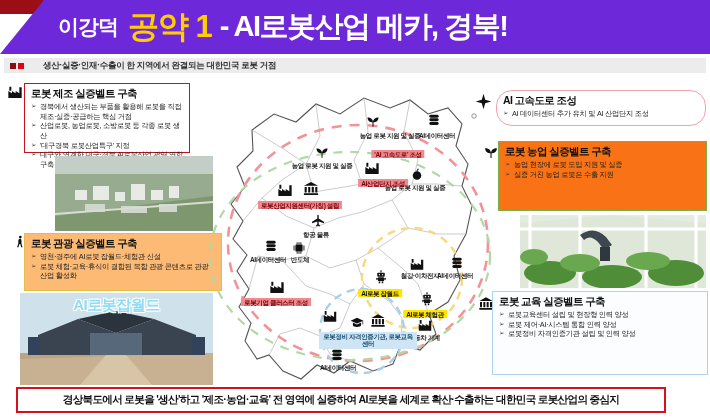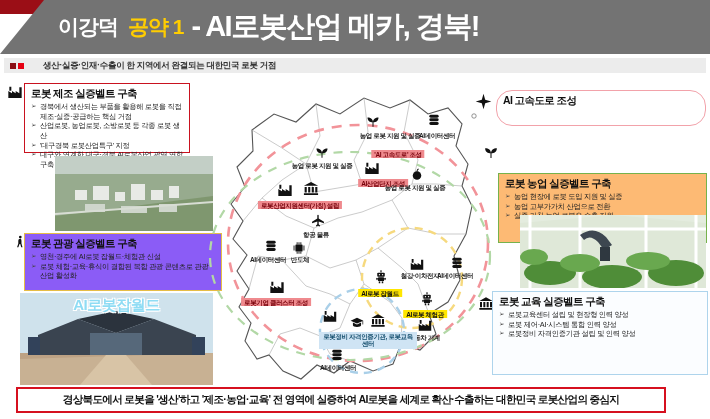--- a/index.html
+++ b/index.html
@@ -2,44 +2,44 @@
 <html><head>
 <meta charset="utf-8">
 <style>
   html,body{margin:0;padding:0;background:#fff;}
   .poster{position:relative;width:710px;height:419px;background:#fff;overflow:hidden;
     font-family:"Liberation Sans","DejaVu Sans",sans-serif;color:#111;}
 
   
   .hdr-dark{position:absolute;left:0;top:0;width:104px;height:14px;background:#9b0e16;
     clip-path:polygon(0 0,100% 0,84% 100%,0 100%);}
-  .hdr-main{position:absolute;left:0;top:0;width:710px;height:54px;background:#737373;
+  .hdr-main{position:absolute;left:0;top:0;width:710px;height:54px;background:#6d28d9;
     clip-path:polygon(44px 0,100% 0,100% 100%,0 100%);display:flex;align-items:center;padding-left:58px;box-sizing:border-box;}
   .hdr-main .cand{color:#fff;font-size:21px;font-weight:800;margin-right:10px;letter-spacing:-1px;}
-  .hdr-main .pledge{color:#ffcd00;font-size:21px;font-weight:800;margin-right:8px;letter-spacing:-1px;}
+  .hdr-main .pledge{color:#ffcd00;font-size:31px;font-weight:800;margin-right:8px;letter-spacing:-1px;}
   .hdr-main .titl{color:#fff;font-size:29px;font-weight:800;letter-spacing:-1.5px;}
 
   
   .subbar{position:absolute;left:4px;top:58px;width:702px;height:15px;background:#ececec;
     display:flex;align-items:center;padding-left:6px;box-sizing:border-box;}
   .sq{width:6px;height:6px;display:inline-block;margin-right:2px;}
   .sq1{background:#8b0e14;}
   .sq2{background:#e60012;margin-right:5px;}
   .subbar span.txt{font-size:8.5px;font-weight:700;color:#333;letter-spacing:-0.3px;margin-left:14px;}
 
   
   .box{position:absolute;background:#fff;border:1.5px solid #999;box-sizing:border-box;padding:3px 6px 2px 6px;}
   .box .bt{font-size:10.5px;font-weight:800;letter-spacing:-0.6px;margin-bottom:1px;}
   .box ul{margin:0;padding:0;list-style:none;}
   .box li{position:relative;padding-left:9px;font-size:7.3px;line-height:1.32;color:#222;letter-spacing:-0.3px;font-weight:400;}
   .box li::before{content:"➢";position:absolute;left:0;top:0;font-size:6.5px;color:#444;}
   .b-red{border-color:#c9121f;}
-  .b-gold{border-color:#e6bd45;background:#8b5cf6;}
+  .b-gold{border-color:#e6bd45;background:#fdba74;}
   .b-pink{border-color:#f2a2aa;border-radius:16px;}
-  .b-green{border-color:#76b24c;background:#fdba74;margin-top:32px;}
+  .b-green{border-color:#76b24c;background:#f97316;}
   .b-blue{border-color:#aed4ec;background:#fbfdff;}
 
   .side-icon{position:absolute;}
 
   
   .img{position:absolute;overflow:hidden;}
   .caption{position:absolute;width:193px;text-align:center;font-size:15px;font-weight:800;color:#8fdcf4;
     text-shadow:-1px -1px 0 #fff,1px -1px 0 #fff,-1px 1px 0 #fff,1px 1px 0 #fff;letter-spacing:-0.5px;}
 
   
@@ -190,30 +190,32 @@
       <path d="M60 92 L86 62 L106 62 L132 92 Z" fill="#d8c4a6"></path>
     </svg>
   </div>
   <div class="caption" style="left:20px;top:296px;">AI로봇잡월드</div>
 
   <svg class="side-icon" style="left:475px;top:93px" width="17" height="17" fill="#111">
       <use href="#sym-sparkle"></use>
     </svg>
   <div class="box b-pink" style="left:496px;top:90px;width:210px;height:36px;">
     <div class="bt">AI 고속도로 조성</div>
+    <ul>
+      <li>AI 데이터센터 추가 유치 및 AI 산업단지 조성</li>
+    </ul>
   </div>
 
   <svg class="side-icon" style="left:483px;top:144px" width="16" height="16" fill="#111">
       <use href="#sym-sprout"></use>
     </svg>
   <div class="box b-green" style="left:498px;top:141px;width:209px;height:70px;">
     <div class="bt">로봇 농업 실증벨트 구축</div>
     <ul>
       <li>농업 현장에 로봇 도입 지원 및 실증</li>
-      <li>농업 고부가가치 산업으로 전환</li>
       <li>실증 거친 농업 로봇은 수출 지원</li>
     </ul>
   </div>
 
   <div class="img" style="left:520px;top:215px;width:186px;height:73px;">
     <svg width="186" height="73">
       <rect width="186" height="73" fill="#e4ecdf"></rect>
       <path d="M0 8 L93 0 L186 8 L186 73 L0 73 Z" fill="#dfe8d8"></path>
       <g stroke="#ffffff" stroke-width="3" fill="none">
         <path d="M10 0 L10 73 M60 0 L60 73 M126 0 L126 73 M176 0 L176 73"></path>

